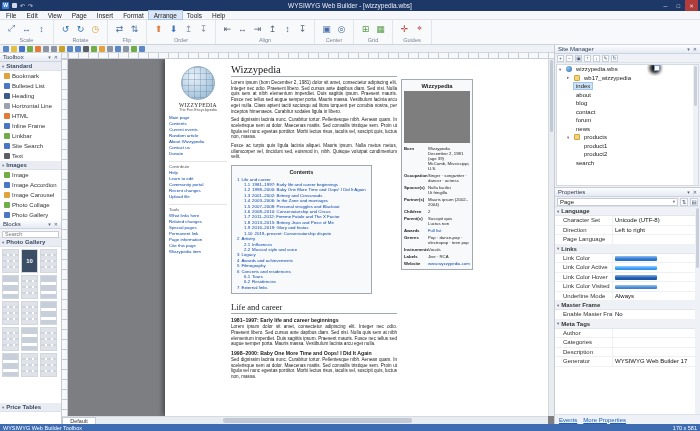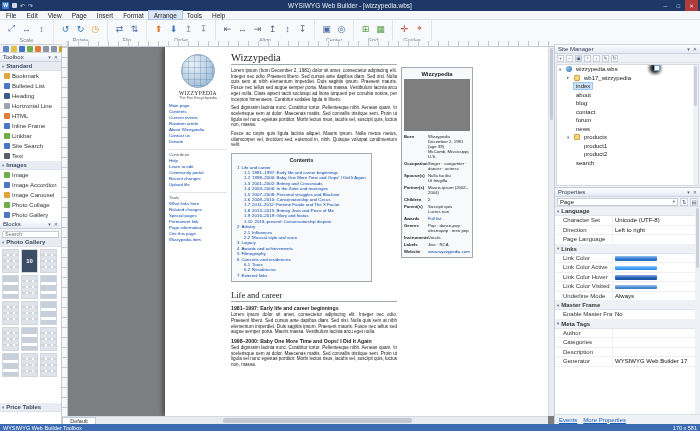--- a/index.html
+++ b/index.html
@@ -48,21 +48,21 @@
   .search-row input { width:100%; height:7px; font-size:5.5px; border:1px solid #c6cbd4; padding:0 2px; background:#fff; font-family:inherit; }
   .thumbs { flex:1; display:flex; flex-wrap:wrap; gap:2px; padding:2px; align-content:flex-start; background:#fff; overflow:hidden; }
   .thumb { width:17px; height:24px; border:1px solid #d2d6dd; background:#fff; position:relative; display:flex; align-items:center; justify-content:center; }
   .thumb.dark { background:#3c4e66; }
   .thumb.grid { background-image:repeating-linear-gradient(to bottom,#dfe3e9 0 4px,transparent 4px 6px),repeating-linear-gradient(to right,#cfd5dd 0 4px,transparent 4px 6px); }
   .thumb.photos { background-image:repeating-linear-gradient(to bottom,#c7cfda 0 6px,transparent 6px 9px); }
   .thumb-num { font-size:6px; color:#fff; font-weight:bold; }
   .left-spacer { height:12px; flex:none; background:#fff; }
 
   
-  .canvas { position:absolute; top:41px; left:62px; width:492px; bottom:7px; background:#7c7e82; }
+  .canvas { position:absolute; top:53px; left:62px; width:492px; bottom:7px; background:#7c7e82; }
   .corner { position:absolute; left:0; top:0; width:6px; height:6px; background:#f2f4f7; border-right:1px solid #c9cfd8; border-bottom:1px solid #c9cfd8; z-index:2; }
   .ruler-h { position:absolute; left:6px; right:0; top:0; height:6px; background:#f7f8fa; border-bottom:1px solid #c9cfd8; background-image:repeating-linear-gradient(to right,#c3c9d2 0 1px,transparent 1px 10px); }
   .ruler-v { position:absolute; left:0; top:6px; width:6px; bottom:8px; background:#f7f8fa; border-right:1px solid #c9cfd8; background-image:repeating-linear-gradient(to bottom,#c3c9d2 0 1px,transparent 1px 10px); }
   .viewport { position:absolute; left:6px; top:6px; right:6px; bottom:8px; background:#7c7e82; overflow:hidden; }
   .vscroll { position:absolute; right:0; top:6px; width:6px; bottom:8px; background:#e8ebf0; border-left:1px solid #d5dae1; }
   .vthumb { margin:1px; height:72px; background:#c3c9d4; border-radius:2px; }
   .canvas-bottom { position:absolute; left:0; right:6px; bottom:0; height:8px; background:#eef1f5; border-top:1px solid #d5dae1; display:flex; align-items:stretch; }
   .bp-tab { width:34px; flex:none; background:#fff; border:1px solid #c6cbd4; border-bottom:none; font-size:5.5px; display:flex; align-items:center; justify-content:center; color:#333; }
   .hscroll { flex:1; position:relative; background:#e8ebf0; }
   .hthumb { position:absolute; left:28%; width:42%; top:1px; bottom:1px; background:#c3c9d4; border-radius:2px; }

